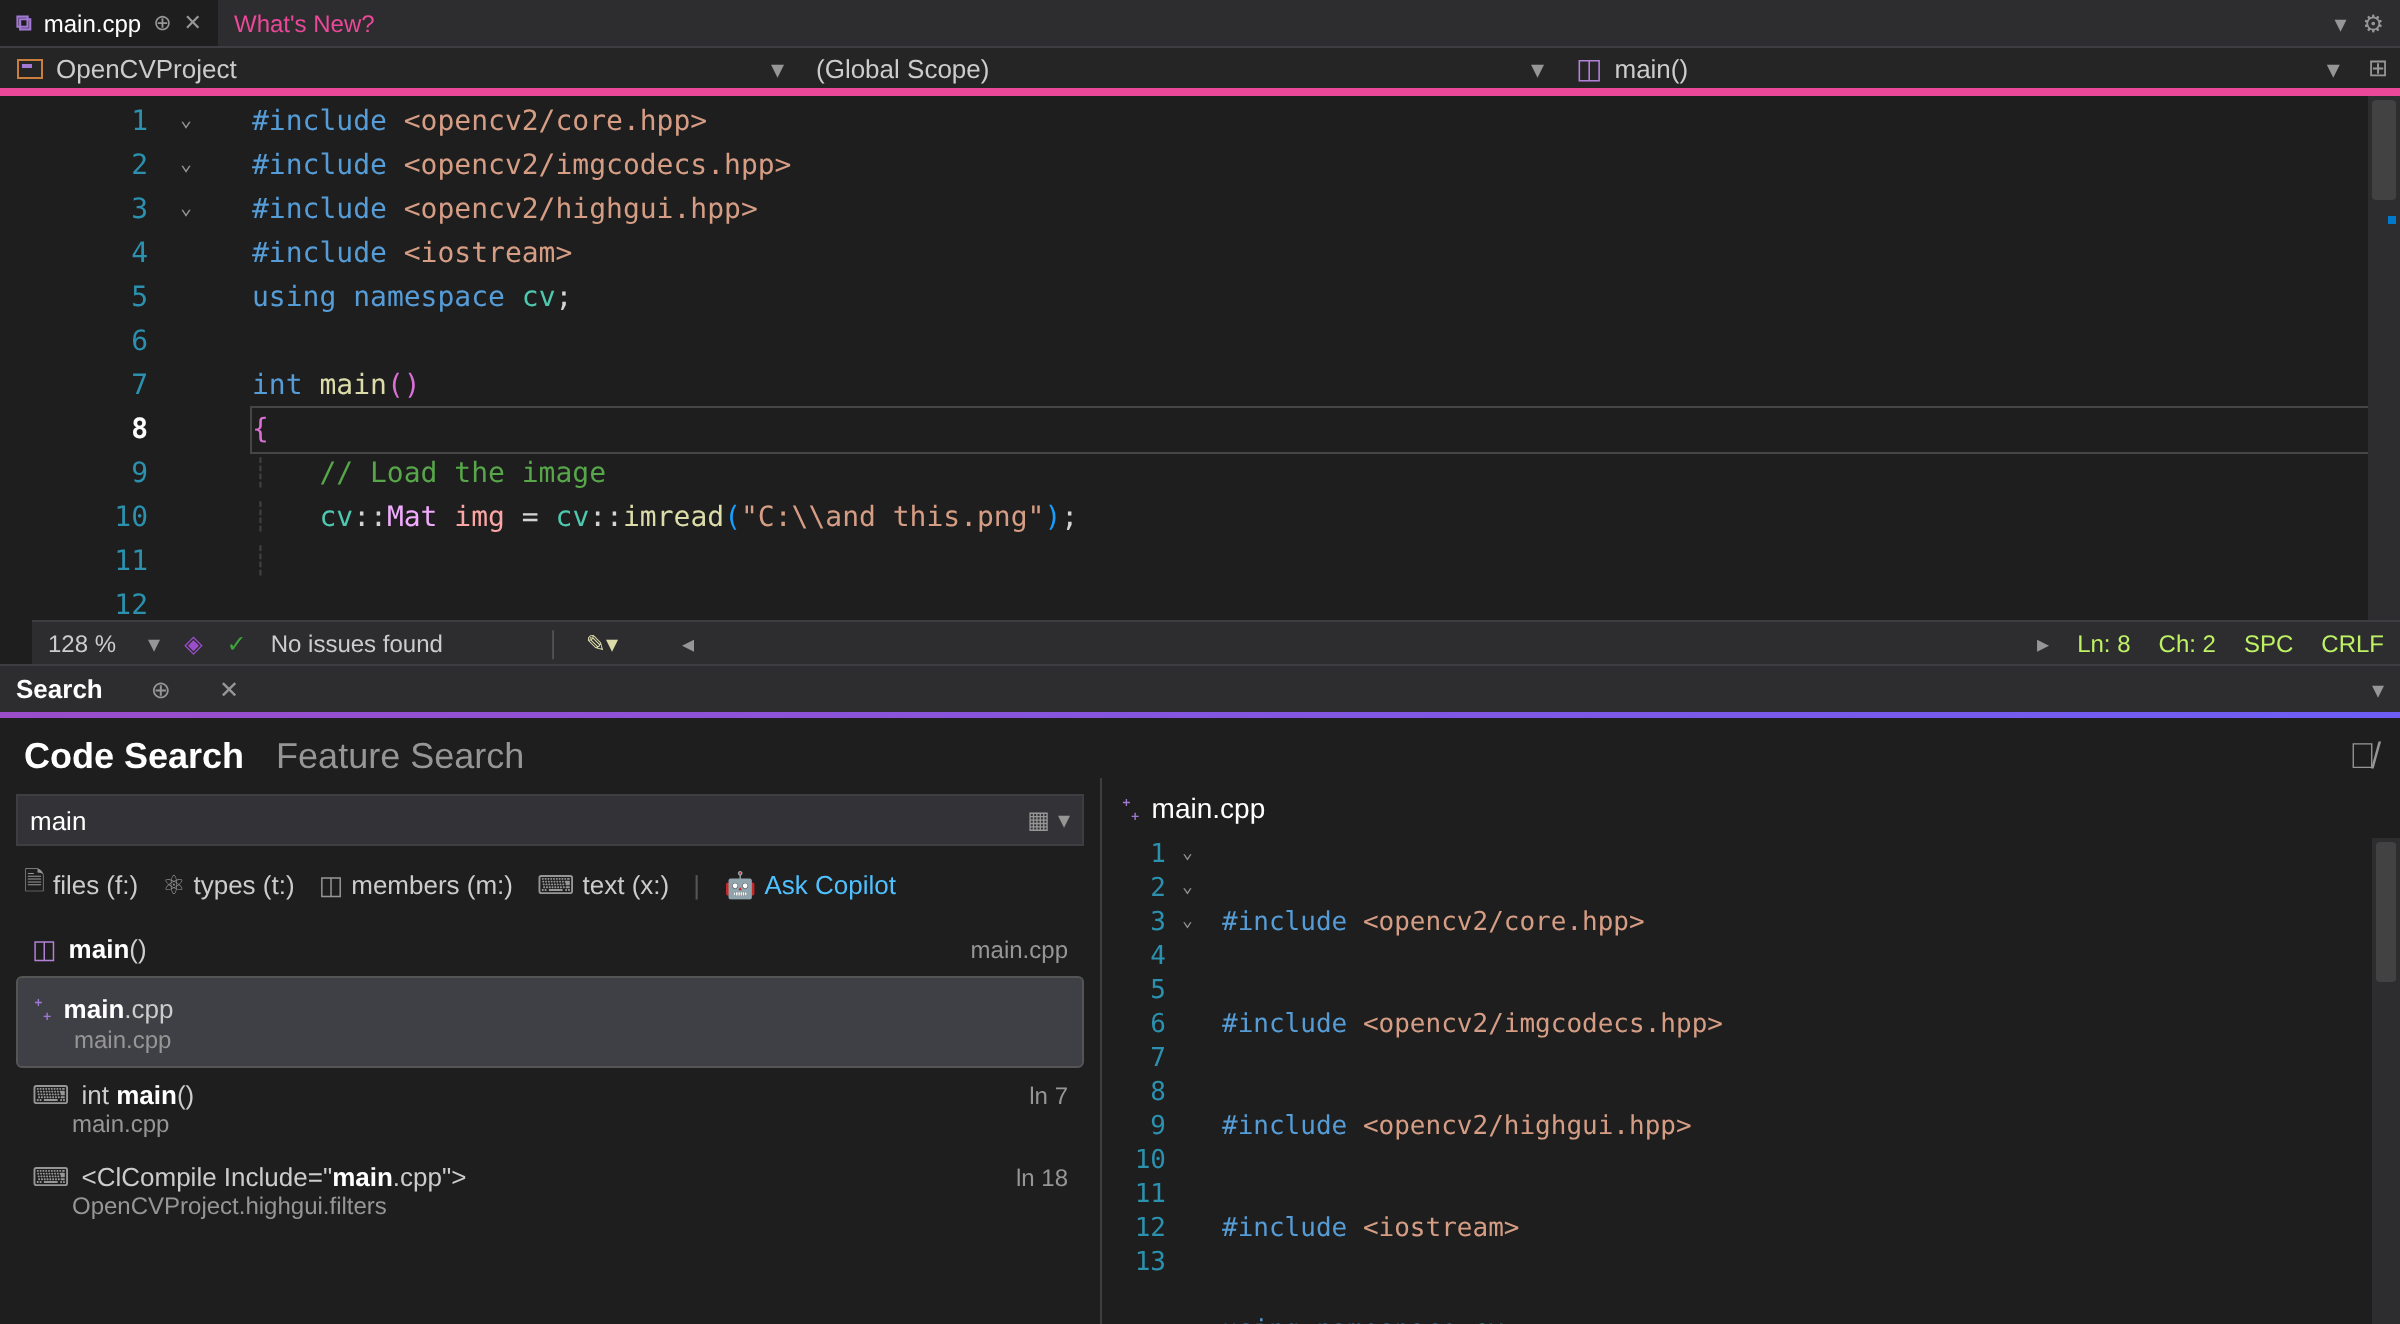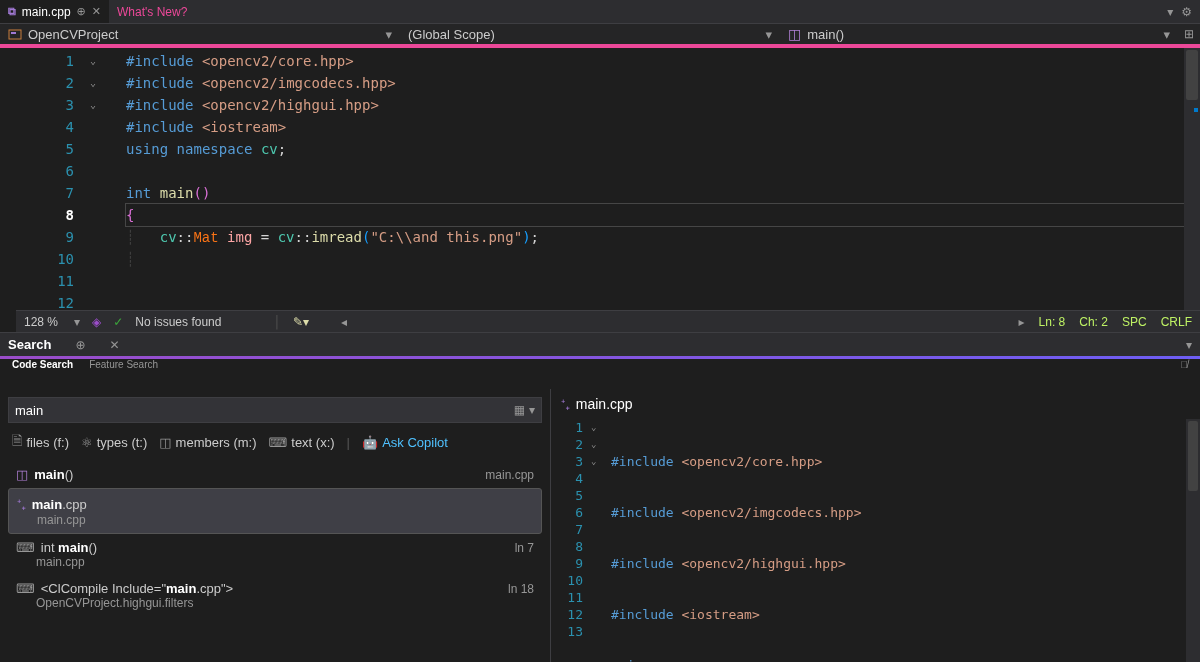--- a/index.html
+++ b/index.html
@@ -95,21 +95,21 @@
   position: relative;
 }
 .code-line { height: 22px; white-space: pre; }
 .hl-line {
   outline: 1px solid #464646;
 }
 .kw { color: #569cd6; }
 .ns { color: #4ec9b0; }
 .str, .inc { color: #d69d85; }
 .cm { color: #57a64a; }
-.type { color: #f97316; font-family: Liberation Mono, monospace; }
+.type { color: #f0abfc; }
 .func { color: #dcdcaa; }
 .punc { color: #d4d4d4; }
 .ident { color: #fca5a5; }
 .brace { color: #da70d6; }
 .bracket2 { color: #179fff; }
 .scroll-track { width: 16px; background: #2d2d30; position: relative; }
 .scroll-thumb { position: absolute; left: 2px; right: 2px; background: #424242; border-radius: 2px; }
 .status-bar {
   display: flex;
   align-items: center;
@@ -136,24 +136,24 @@
 }
 .search-title { color: #fff; font-weight: 600; font-size: 13px; }
 .search-divider {
   height: 3px;
   background: linear-gradient(90deg, #9b4dca, #6e5ef5);
 }
 .search-tabs {
   display: flex;
   background: #1e1e1e;
   height: 30px;
-  align-items: flex-start;
+  align-items: flex-end;
   padding: 0 12px;
   gap: 16px;
-  font-size: 10px;
+  font-size: 18px;
 }
 .search-tab { color: #969696; cursor: pointer; }
 .search-tab.active { color: #fff; font-weight: 600; }
 .search-tabs-right { margin-left: auto; color: #969696; }
 .search-body {
   display: flex;
   height: 296px;
   background: #1e1e1e;
 }
 .search-left {
@@ -323,20 +323,21 @@
   </div>
   <div class="code-area">
     <div class="code-line"><span class="kw">#include</span> <span class="inc">&lt;opencv2/core.hpp&gt;</span></div>
     <div class="code-line"><span class="kw">#include</span> <span class="inc">&lt;opencv2/imgcodecs.hpp&gt;</span></div>
     <div class="code-line"><span class="kw">#include</span> <span class="inc">&lt;opencv2/highgui.hpp&gt;</span></div>
     <div class="code-line"><span class="kw">#include</span> <span class="inc">&lt;iostream&gt;</span></div>
     <div class="code-line"><span class="kw">using</span> <span class="kw">namespace</span> <span class="ns">cv</span><span class="punc">;</span></div>
     <div class="code-line"></div>
     <div class="code-line"><span class="kw">int</span> <span class="func">main</span><span class="brace">()</span></div>
     <div class="code-line hl-line"><span class="brace">{</span></div>
+    <div class="code-line"><span class="guide">┊   </span><span class="cm">// Load the image</span></div>
     <div class="code-line"><span class="guide">┊   </span><span class="ns">cv</span><span class="punc">::</span><span class="type">Mat</span> <span class="ident">img</span><span class="punc"> = </span><span class="ns">cv</span><span class="punc">::</span><span class="func">imread</span><span class="bracket2">(</span><span class="str">"C:\\and this.png"</span><span class="bracket2">)</span><span class="punc">;</span></div>
     <div class="code-line"><span class="guide">┊</span></div>
   </div>
   <div class="scroll-track">
     <div class="scroll-thumb" style="top:2px;height:50px"></div>
     <div style="position:absolute;top:60px;right:2px;width:4px;height:4px;background:#007acc"></div>
   </div>
 </div>
 
 <div class="status-bar">

